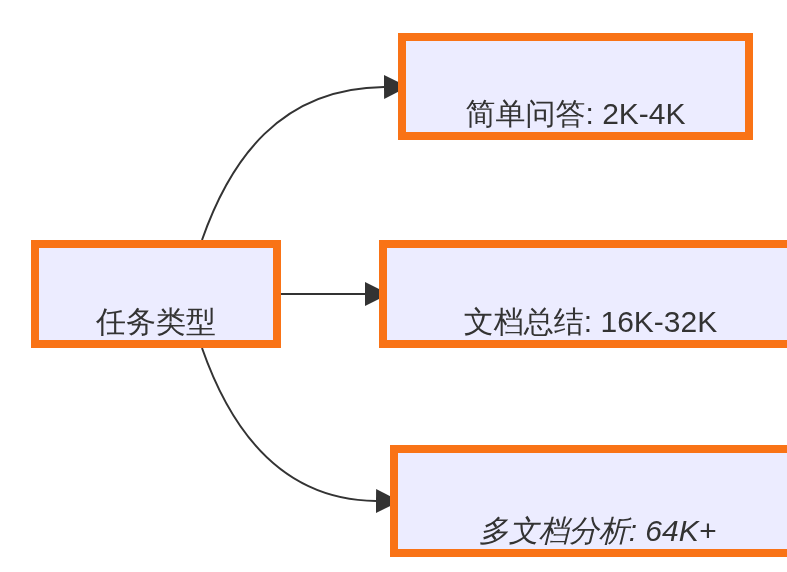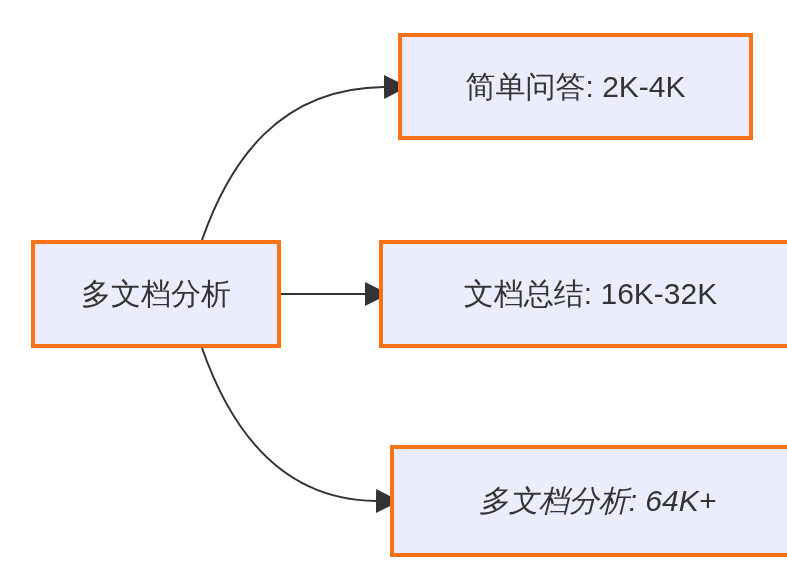--- a/index.html
+++ b/index.html
@@ -18,23 +18,23 @@
   .edge-layer {
     position: absolute;
     left: 0;
     top: 0;
     pointer-events: none;
   }
   .node {
     position: absolute;
     box-sizing: border-box;
     background: #ECECFF;
-    border: 4px solid #f97316;
+    border: 8px solid #f97316;
     display: flex;
-    align-items: center;
+    align-items: flex-end;
     justify-content: center;
   }
   .node-label {
     color: #333333;
     font-size: 30px;
     line-height: 1.2;
     white-space: nowrap;
     text-align: center;
   }
   .edge {
@@ -53,21 +53,21 @@
       <marker id="arrowhead" viewBox="0 0 10 10" refX="0" refY="5" markerWidth="12" markerHeight="12" orient="auto-start-reverse">
         <path d="M0,0 L10,5 L0,10 z" fill="#333333"></path>
       </marker>
     </defs>
     <path class="edge" d="M202,240 C230,160 280,88 384,87" marker-end="url(#arrowhead)"></path>
     <path class="edge" d="M281,294 L365,294" marker-end="url(#arrowhead)"></path>
     <path class="edge" d="M202,348 C230,428 280,500 376,501" marker-end="url(#arrowhead)"></path>
   </svg>
 
   <div class="node" style="left:31px; top:240px; width:250px; height:108px;">
-    <span class="node-label">多文档分析</span>
+    <span class="node-label">任务类型</span>
   </div>
 
   <div class="node" style="left:398px; top:33px; width:355px; height:107px;">
     <span class="node-label">简单问答: 2K-4K</span>
   </div>
 
   <div class="node" style="left:379px; top:240px; width:423px; height:108px;">
     <span class="node-label">文档总结: 16K-32K</span>
   </div>
 

